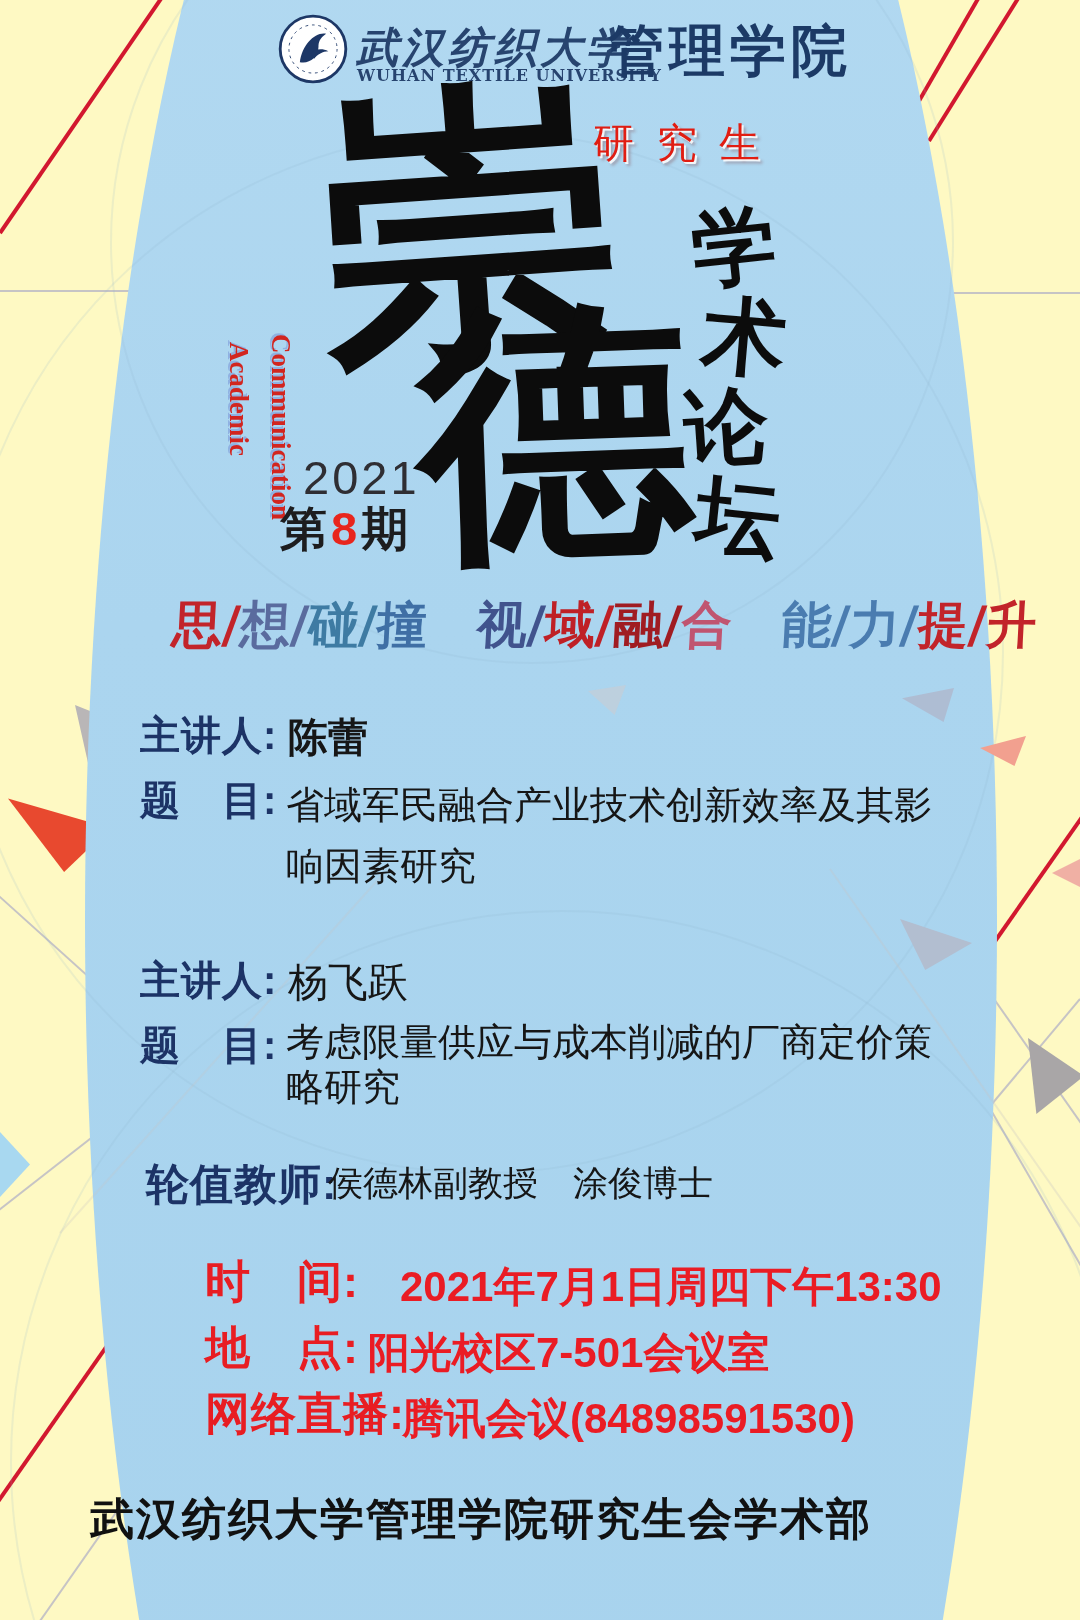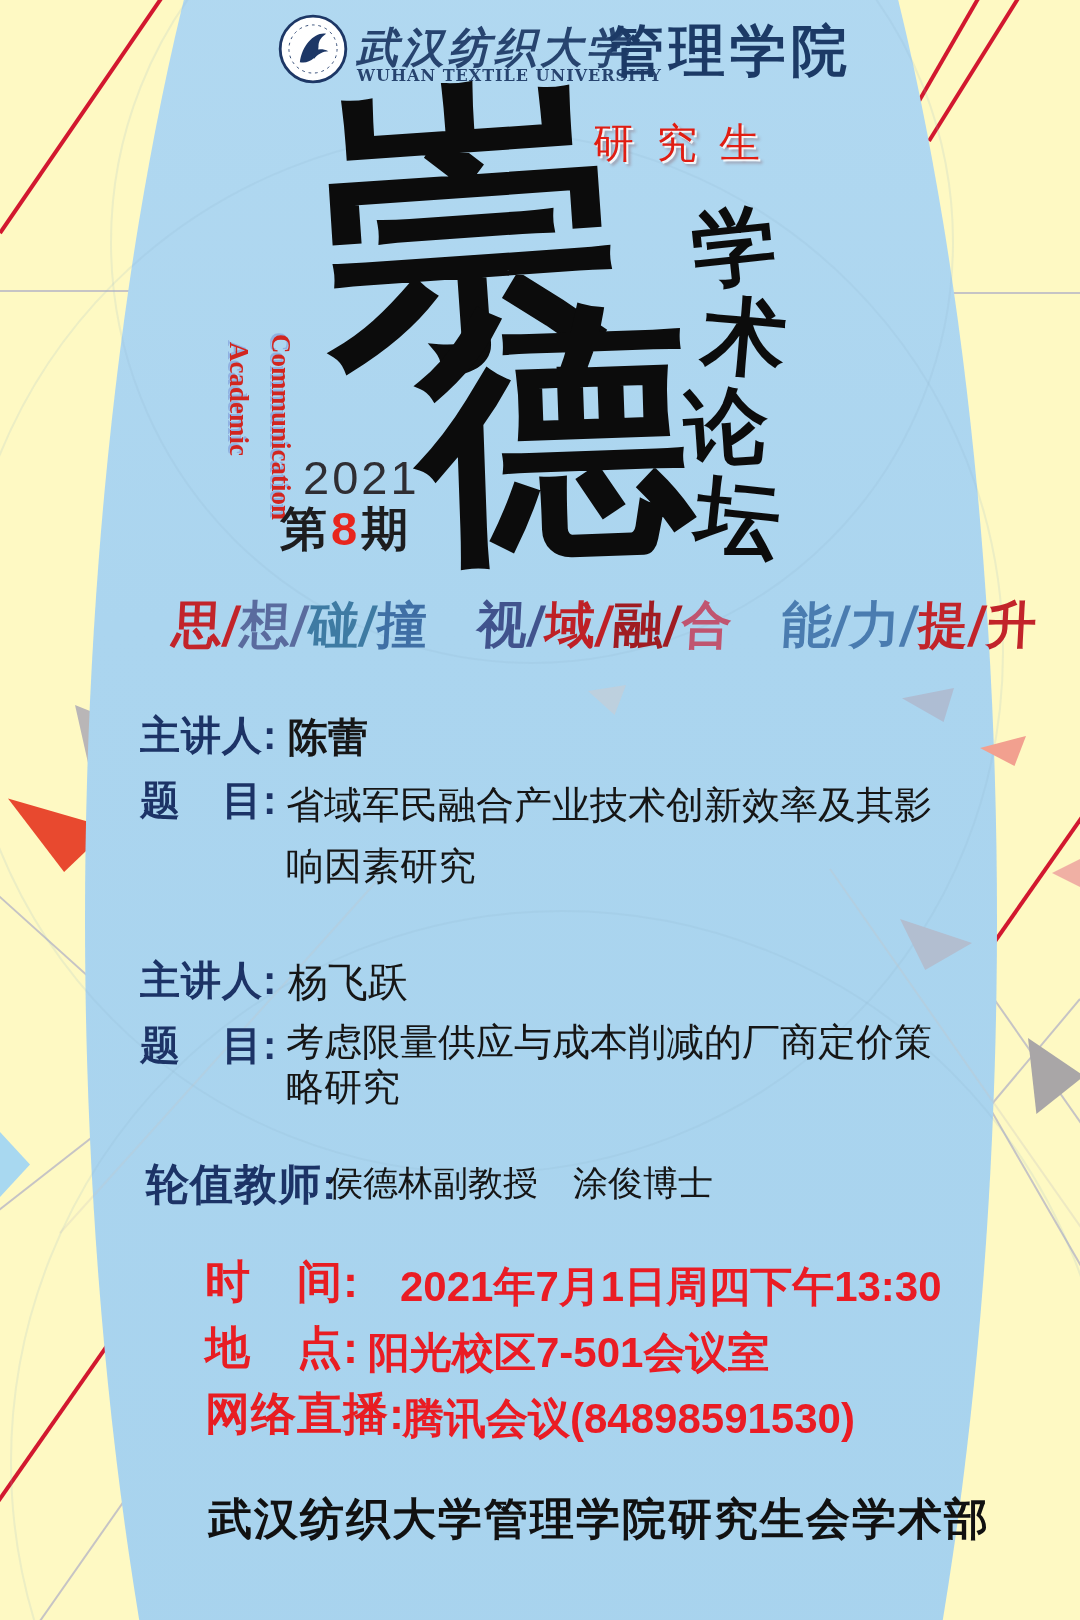--- a/index.html
+++ b/index.html
@@ -61,21 +61,21 @@
   .t1l{left:140px;top:773px;} .t1v{left:286px;top:775px;width:672px;line-height:61px;}
   .s2l{left:140px;top:953px;} .s2n{left:288px;top:955px;font-size:40px;}
   .t2l{left:140px;top:1018px;} .t2v{left:286px;top:1020px;width:672px;line-height:45px;}
   .dutyl{left:140px;top:1156px;font-size:43px;margin-left:6px;}
   .dutyv{left:328px;top:1160px;font-size:35px;}
   .redlab{font-size:45px;font-weight:900;color:#e81d22;letter-spacing:1px;}
   .redval{font-size:42px;font-weight:600;color:#ea1c24;}
   .i1l{left:205px;top:1252px;} .i1v{left:368px;top:1259px;margin-left:32px;}
   .i2l{left:205px;top:1318px;} .i2v{left:368px;top:1325px;}
   .i3l{left:205px;top:1384px;} .i3v{left:402px;top:1391px;}
-  .footer{left:90px;top:1490px;width:900px;text-align:right;font-size:44px;
+  .footer{left:90px;top:1490px;width:900px;text-align:left;font-size:44px;
     font-weight:900;color:#111;letter-spacing:2px;}
 </style>
 </head>
 <body>
 
 <div class="poster">
 
   <div class="line redline" style="left:0;top:231px;width:290px;transform:rotate(-55.5deg);"></div>
   <div class="line redline" style="left:919px;top:99px;width:120px;transform:rotate(-60deg);"></div>
   <div class="line redline" style="left:929px;top:139px;width:170px;transform:rotate(-58deg);"></div>

